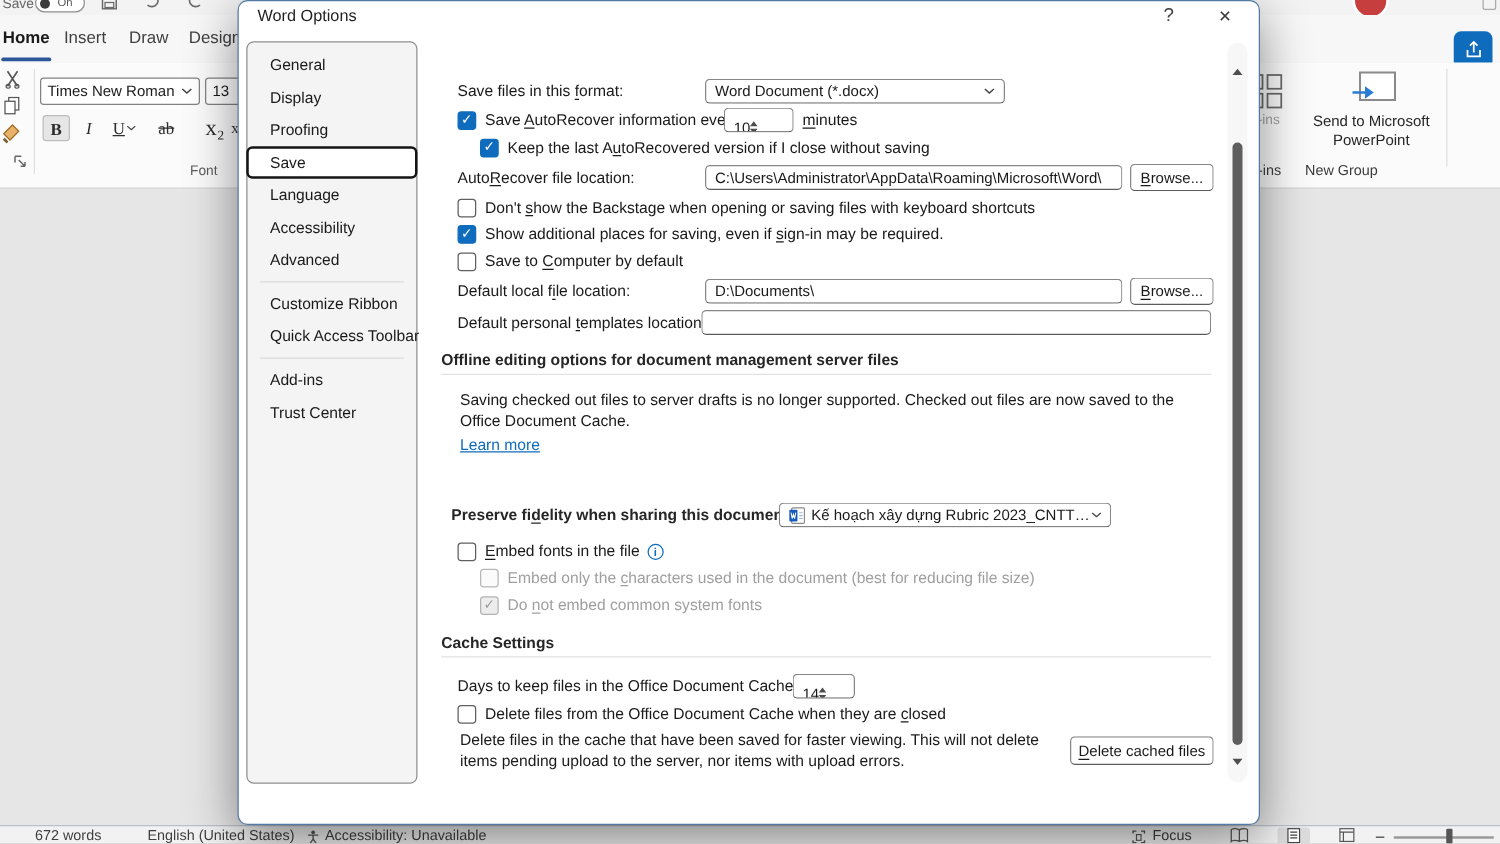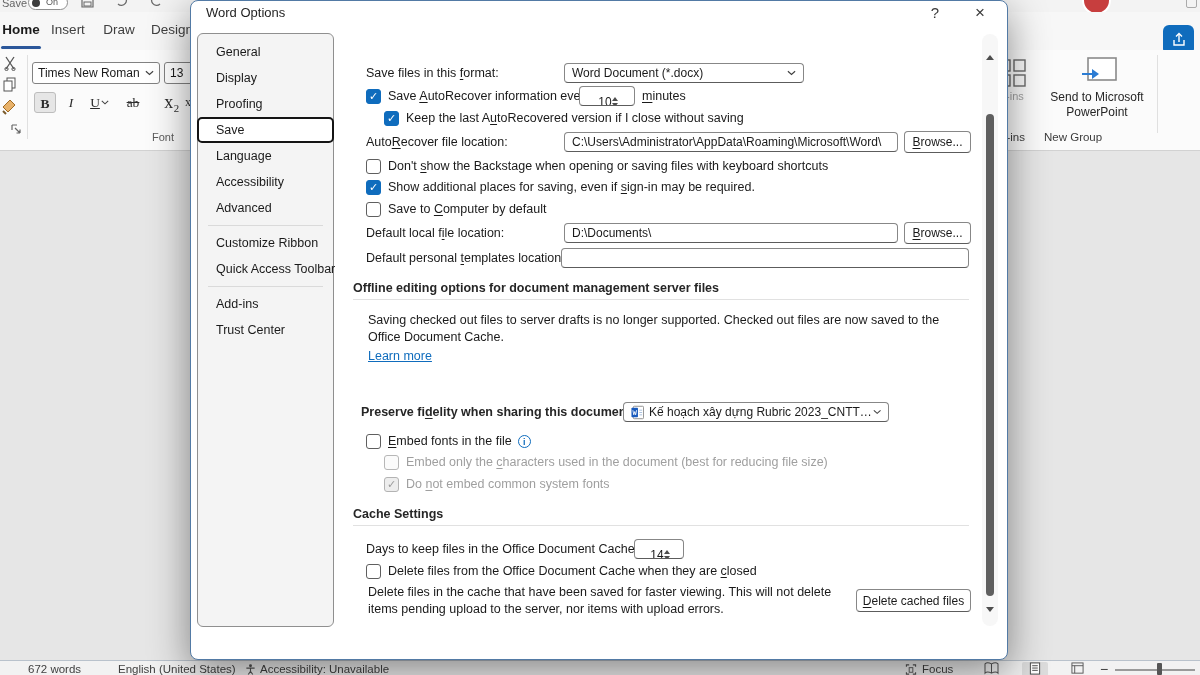--- a/index.html
+++ b/index.html
@@ -66,21 +66,21 @@
   .cb.checked { background: #0f6cbd; border-color: #0f6cbd; color: #fff; }
   .cb.checked::after { content: "✓"; }
   .cb.dis { border-color: #b7b7b7; background: #fbfbfb; }
   .cb.dis.checked { background: #ededed; border-color: #b3b3b3; color: #9a9a9a; }
   .dislbl { color: #9f9f9f; }
   .field { height: 20px; border: 1px solid #878787; border-bottom-color: #5c5c5c; border-radius: 4px; background: #fff;
            display: flex; align-items: center; padding: 0 7px; font-size: 12px; overflow: hidden; white-space: nowrap; }
   .combo { justify-content: space-between; }
   .pushbtn { height: 22px; border: 1px solid #878787; border-bottom-color: #5c5c5c; border-radius: 4px; background: #fff;
              font-size: 12px; display: flex; align-items: center; justify-content: center; }
-  .spin { justify-content: center; padding: 12px 5px 0 7px; }
+  .spin { justify-content: flex-start; padding: 12px 5px 0 7px; }
   .spin-arrows { display: flex; flex-direction: column; gap: 2px; align-items: center; }
   .tri-up { width: 0; height: 0; border-left: 3.5px solid transparent; border-right: 3.5px solid transparent; border-bottom: 4px solid #4d4d4d; }
   .tri-down { width: 0; height: 0; border-left: 3.5px solid transparent; border-right: 3.5px solid transparent; border-top: 4px solid #4d4d4d; }
   .info { display: inline-block; width: 13px; height: 13px; border: 1px solid #0f6cbd; border-radius: 50%; color: #0f6cbd;
           font-size: 9px; font-weight: bold; text-align: center; line-height: 12px; margin-left: 6px; flex: none; }
   .info::after { content: "i"; }
   .secheading { position: absolute; left: 0; font-weight: bold; font-size: 12.5px; color: #262626; white-space: nowrap; }
   .sechr { position: absolute; left: 0; width: 616px; border-top: 1px solid #e1e1e1; }
   .para { position: absolute; font-size: 12.5px; line-height: 17px; color: #1a1a1a; }
   .link { color: #0f6cbd; text-decoration: underline; }

